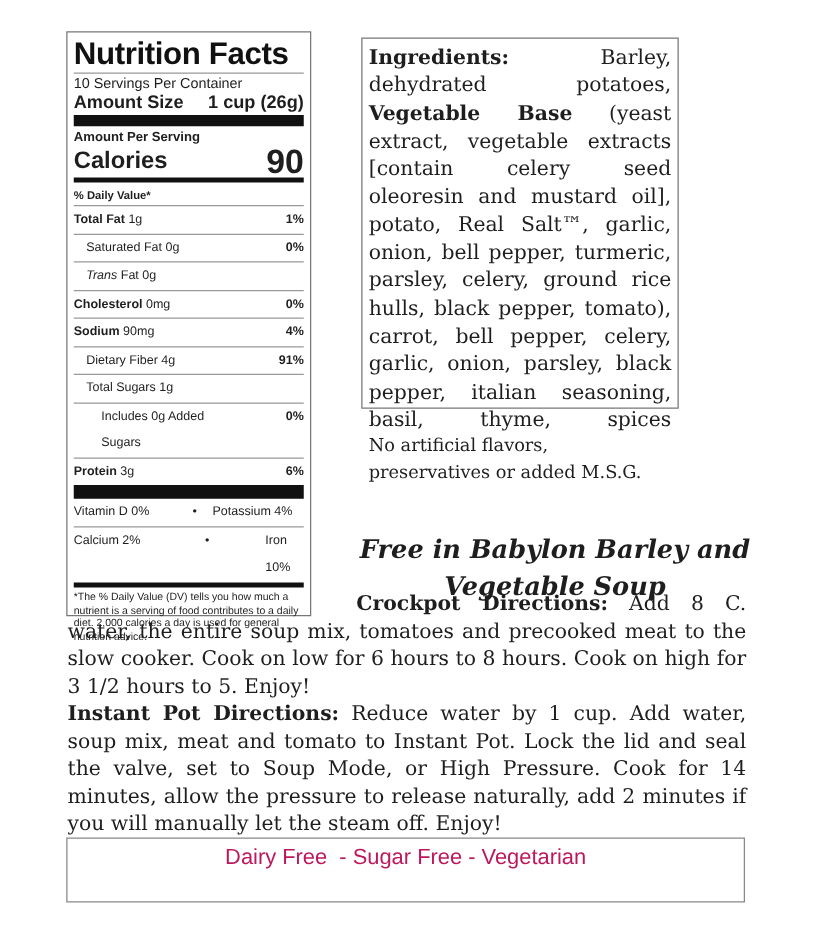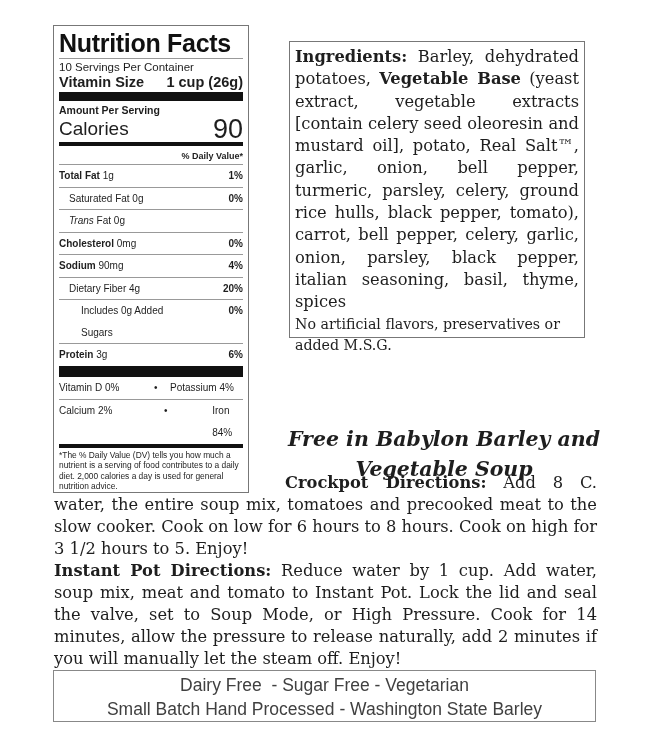--- a/index.html
+++ b/index.html
@@ -10,60 +10,60 @@
   
   #nf { position:absolute; left:53px; top:25px; width:196px; height:468px; box-sizing:border-box;
         border:1.5px solid #777; padding:2px 5px 0 5px; }
   .nf-title { font-weight:bold; font-size:25px; line-height:30px; letter-spacing:-0.3px; color:#111; white-space:nowrap; }
   .hr-thin { border-top:1px solid #999; }
   .hr-thick { height:9px; background:#111; }
   .hr-med { height:4px; background:#111; }
   .nf-serv { font-size:11.5px; line-height:14px; margin-top:1px; }
   .nf-size { display:flex; justify-content:space-between; font-weight:bold; font-size:14.5px; line-height:16px; padding-bottom:2px; }
   .nf-aps { font-weight:bold; font-size:10.5px; line-height:12px; margin-top:3px; }
-  .nf-cal { display:flex; justify-content:space-between; align-items:flex-end; font-weight:normal; line-height:26px; }
+  .nf-cal { display:flex; justify-content:space-between; align-items:flex-end; font-weight:bold; line-height:26px; }
   .nf-cal .lbl { font-size:19px; }
   .nf-cal .val { font-size:27px; }
-  .nf-dv { text-align:right; font-weight:bold; font-size:9px; line-height:16px; padding-top:2px; }
+  .nf-dv { text-align:left; font-weight:bold; font-size:9px; line-height:16px; padding-top:2px; }
   .row { display:flex; justify-content:space-between; font-size:10px; line-height:21.5px; border-top:1px solid #999;gap:43px; }
   .row .pct { font-weight:bold; }
   .row b { font-weight:bold; }
   .ind1 { padding-left:10px; }
   .ind2 { padding-left:22px; }
   .vrow { display:flex; font-size:10px; line-height:22px; }
   .vrow .c1 { width:95px; }
   .vrow .dot { width:16px; text-align:left; }
   .nf-foot { font-size:8.4px; line-height:10.5px; padding-top:2px; }
 
   
-  #ing { position:absolute; left:289px; top:41px; width:296px; height:297px; box-sizing:border-box;
+  #ing { position:absolute; left:289px; top:30px; width:254px; height:297px; box-sizing:border-box;
          border:1.5px solid #777; padding:4px 5px 0 5px; }
   .ing-main { font-size:16.3px; line-height:22.3px; text-align:justify; text-align-last:justify; }
   .ing-note { font-size:14.2px; line-height:21px; }
   .b { font-weight:bold; }
 
   
   #title { position:absolute; left:284px; top:424px; width:320px; text-align:center;
            font-style:italic; font-weight:bold; font-size:20.5px; line-height:30px; }
   #dir { position:absolute; left:54px; top:472px; width:543px; font-size:16.3px; line-height:22px; }
   #dir .first { display:block; padding-left:231px; }
   #dir p { margin:0; text-align:justify; }
 
   #tags { position:absolute; left:53px; top:670px; width:543px; height:52px; box-sizing:border-box;
-          border:1px solid #888; text-align:center; font-size:17.5px; line-height:24px; padding-top:2px; color:#404040; }
+          border:1px solid #888; text-align:center; font-size:17.5px; line-height:24px; padding-top:2px; color:#be185d; }
 </style>
 </head>
 <body>
 
 <div id="nf" class="sans">
   <div class="nf-title">Nutrition Facts</div>
   <div class="hr-thin"></div>
   <div class="nf-serv">10 Servings Per Container</div>
   <div class="nf-size">
-    <span>Vitamin Size</span>
+    <span>Amount Size</span>
     <span>1 cup (26g)</span>
   </div>
   <div class="hr-thick"></div>
   <div class="nf-aps">Amount Per Serving</div>
   <div class="nf-cal">
     <span class="lbl">Calories</span>
     <span class="val">90</span>
   </div>
   <div class="hr-med"></div>
   <div class="nf-dv">% Daily Value*</div>
@@ -83,53 +83,56 @@
   <div class="row">
     <span><b>Cholesterol</b><span> 0mg</span></span>
     <span class="pct">0%</span>
   </div>
   <div class="row">
     <span><b>Sodium</b><span> 90mg</span></span>
     <span class="pct">4%</span>
   </div>
   <div class="row ind1">
     <span>Dietary Fiber 4g</span>
-    <span class="pct">20%</span>
+    <span class="pct">91%</span>
+  </div>
+  <div class="row ind1">
+    <span>Total Sugars 1g</span>
+    <span class="pct"></span>
   </div>
   <div class="row ind2">
     <span>Includes 0g Added Sugars</span>
     <span class="pct">0%</span>
   </div>
   <div class="row">
     <span><b>Protein</b><span> 3g</span></span>
     <span class="pct">6%</span>
   </div>
   <div class="hr-thick" style="height:11px"></div>
   <div class="vrow">
     <span class="c1">Vitamin D 0%</span>
     <span class="dot">•</span>
     <span>Potassium 4%</span>
   </div>
   <div class="vrow" style="border-top:1px solid #999;gap:32px;">
     <span class="c1">Calcium 2%</span>
     <span class="dot">•</span>
-    <span style="padding-left:4px">Iron 84%</span>
+    <span style="padding-left:4px">Iron 10%</span>
   </div>
   <div class="hr-med"></div>
   <div class="nf-foot">*The % Daily Value (DV) tells you how much a nutrient is a serving of food contributes to a daily diet. 2,000 calories a day is used for general nutrition advice.</div>
 </div>
 
 <div id="ing" class="serif">
   <div class="ing-main"><span class="b">Ingredients:</span><span> Barley, dehydrated potatoes, </span><span class="b">Vegetable Base</span><span> (yeast extract, vegetable extracts [contain celery seed oleoresin and mustard oil], potato, Real Salt™, garlic, onion, bell pepper, turmeric, parsley, celery, ground rice hulls, black pepper, tomato), carrot, bell pepper, celery, garlic, onion, parsley, black pepper, italian seasoning, basil, thyme, spices</span></div>
   <div class="ing-note">No artificial flavors, preservatives or added M.S.G.</div>
 </div>
 
 <div id="title" class="serif">Free in Babylon Barley and Vegetable Soup</div>
 
 <div id="dir" class="serif">
   <p><span class="first" style="display:inline; padding-left:231px;"></span><span class="b">Crockpot Directions:</span><span> Add 8 C. water, the entire soup mix, tomatoes and precooked meat to the slow cooker.  Cook on low for 6 hours  to 8 hours. Cook on high for 3 1/2 hours  to 5. Enjoy!</span></p>
   <p><span class="b">Instant Pot Directions:</span><span> Reduce water by 1 cup. Add water, soup mix, meat and tomato to Instant Pot. Lock the lid and seal the valve, set to Soup Mode, or High Pressure. Cook for 14 minutes, allow the pressure to release naturally, add 2 minutes if you will manually let the steam off. Enjoy!</span></p>
 </div>
 
 <div id="tags" class="sans">
   <div style="white-space:pre">Dairy Free  - Sugar Free - Vegetarian</div>
-  <div>Small Batch Hand Processed - Washington State Barley</div>
 </div>
 
 </body></html>

